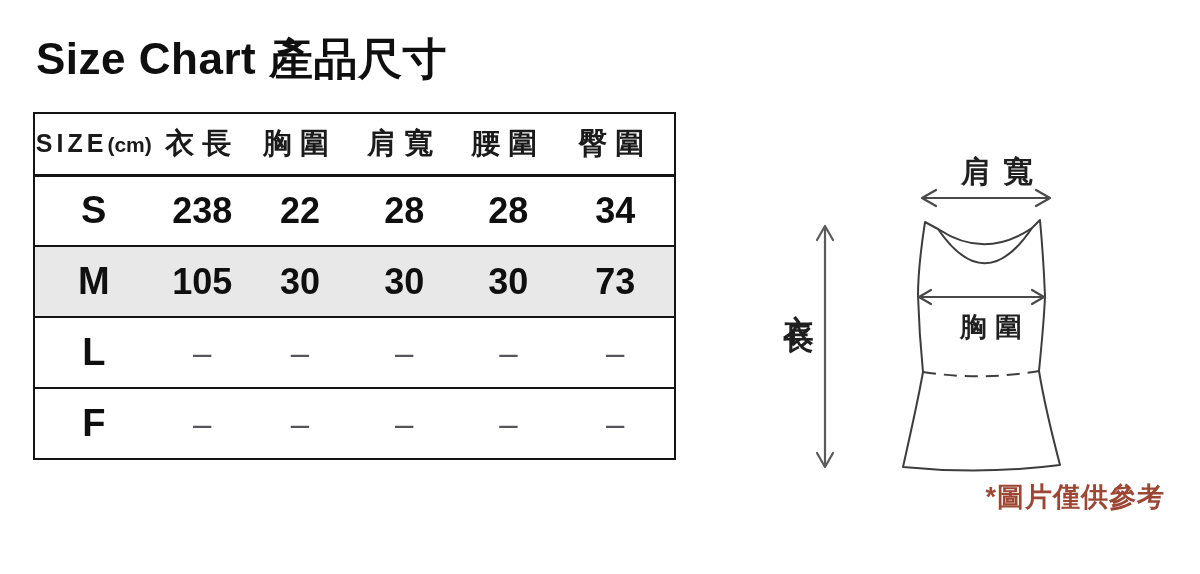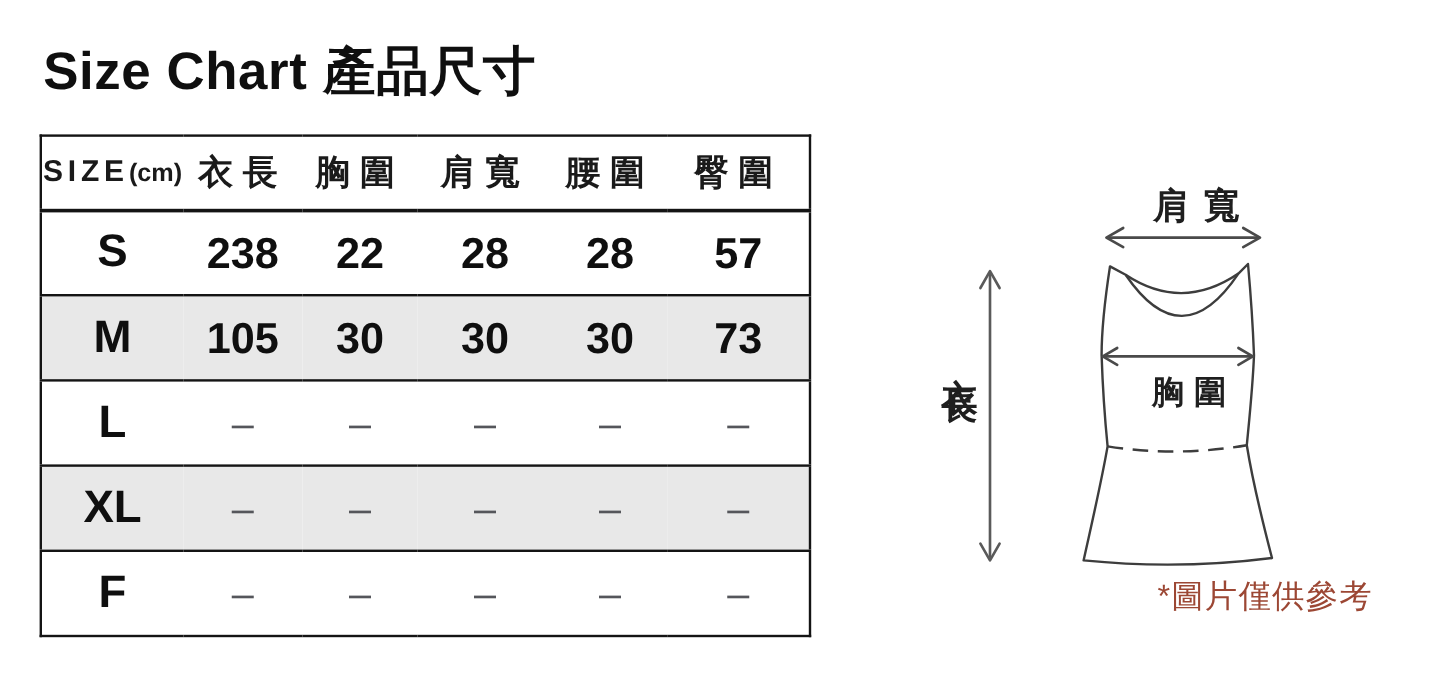--- a/index.html
+++ b/index.html
@@ -31,22 +31,22 @@
   .val-cell  { font-size:36px; font-weight:700; color:#0f0f0f; }
   tr.empty .val-cell { color:#55565b; font-weight:400; font-size:33px; }
   
   .diagram { position:absolute; left:760px; top:130px; width:420px; height:400px; }
   .diagram svg { position:absolute; left:0; top:0; }
   .lbl { position:absolute; font-weight:700; color:#1f1f1f; white-space:nowrap; }
   .lbl-shoulder { left:237px; top:22px; transform:translateX(-50%); font-size:30px; letter-spacing:12px; text-indent:12px; }
   .lbl-length   { left:38px;  top:160px; transform:translateX(-50%); writing-mode:vertical-rl; font-size:30px; letter-spacing:10px; }
   .lbl-chest    { left:231px; top:179px; transform:translateX(-50%); font-size:27px; letter-spacing:8px; text-indent:8px; }
   .note {
-    position:absolute; right:36px; top:349px;
-    font-size:27px; color:#9c4734; letter-spacing:1px; font-weight:400; white-space:nowrap;
+    position:absolute; right:15px; top:349px;
+    font-size:27px; color:#9c4734; letter-spacing:1px; font-weight:700; white-space:nowrap;
   }
 </style>
 </head>
 <body>
 
 <div class="page">
 
   <div class="title">Size Chart 產品尺寸</div>
 
   <table class="size-table">
@@ -68,40 +68,32 @@
         <th class="hdr-cjk">臀圍</th>
       </tr>
     </thead>
     <tbody>
       <tr>
         <td class="size-cell">S</td>
         <td class="val-cell">238</td>
         <td class="val-cell">22</td>
         <td class="val-cell">28</td>
         <td class="val-cell">28</td>
-        <td class="val-cell">57</td>
+        <td class="val-cell">34</td>
       </tr>
       <tr class="shaded">
         <td class="size-cell">M</td>
         <td class="val-cell">105</td>
         <td class="val-cell">30</td>
         <td class="val-cell">30</td>
         <td class="val-cell">30</td>
         <td class="val-cell">73</td>
       </tr>
       <tr class="empty">
         <td class="size-cell">L</td>
-        <td class="val-cell">–</td>
-        <td class="val-cell">–</td>
-        <td class="val-cell">–</td>
-        <td class="val-cell">–</td>
-        <td class="val-cell">–</td>
-      </tr>
-      <tr class="shaded empty">
-        <td class="size-cell">XL</td>
         <td class="val-cell">–</td>
         <td class="val-cell">–</td>
         <td class="val-cell">–</td>
         <td class="val-cell">–</td>
         <td class="val-cell">–</td>
       </tr>
       <tr class="empty">
         <td class="size-cell">F</td>
         <td class="val-cell">–</td>
         <td class="val-cell">–</td>

